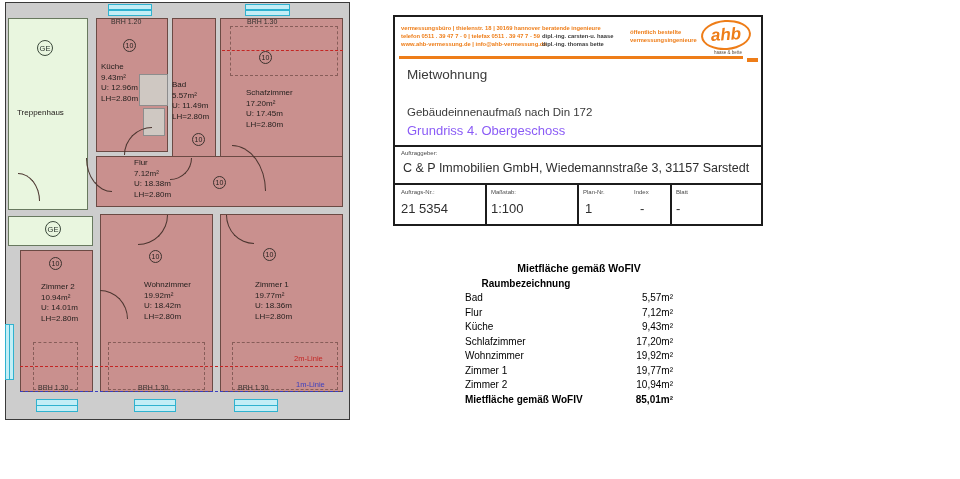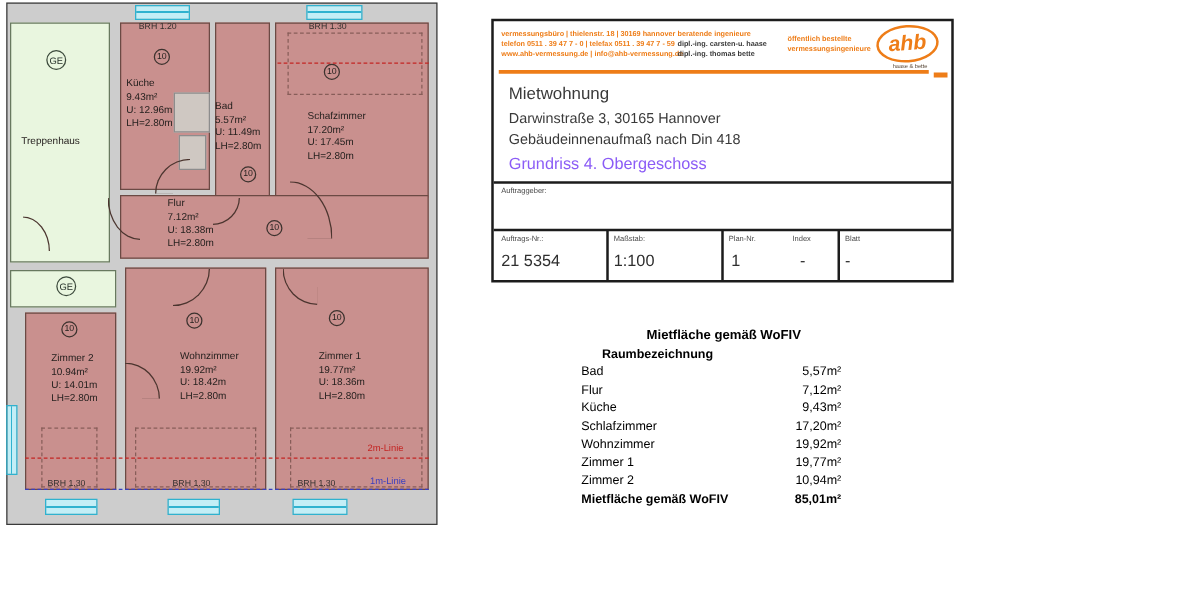--- a/index.html
+++ b/index.html
@@ -188,27 +188,27 @@
         <div class="logo-oval">
           <span class="logo-txt">ahb</span>
         </div>
         <div class="logo-sub" style="text-align:center;">haase &amp; bette</div>
       </div>
       <div class="abs obar" style="left:4px;top:39px;width:344px;height:3px;"></div>
       <div class="abs obar" style="left:352px;top:41px;width:11px;height:4px;"></div>
     </div>
 
     <div class="abs ptitle" style="left:12px;top:50px;">Mietwohnung</div>
-    <div class="abs pline" style="left:12px;top:72px;">Darwinstraße 3, 30165 Hannover</div>
-    <div class="abs pline" style="left:12px;top:89px;">Gebäudeinnenaufmaß nach Din 418</div>
+    <div class="abs pline" style="left:12px;top:89px;">Gebäudeinnenaufmaß nach Din 172</div>
     <div class="abs pline2" style="left:12px;top:106px;">Grundriss 4. Obergeschoss</div>
 
     <div class="abs divh" style="left:0;top:128px;width:366px;height:1.5px;"></div>
 
     <div class="abs tinylab" style="left:6px;top:133px;">Auftraggeber:</div>
+    <div class="abs bigval" style="left:8px;top:144px;font-size:12.5px;">C &amp; P Immobilien GmbH, Wiedemannstraße 3, 31157 Sarstedt</div>
 
     <div class="abs divh" style="left:0;top:166px;width:366px;height:1.5px;"></div>
 
     <div class="abs divh" style="left:90px;top:167px;width:1.5px;height:40px;"></div>
     <div class="abs divh" style="left:182px;top:167px;width:1.5px;height:40px;"></div>
     <div class="abs divh" style="left:275px;top:167px;width:1.5px;height:40px;"></div>
 
     <div class="abs tinylab" style="left:6px;top:172px;">Auftrags-Nr.:</div>
     <div class="abs bigval" style="left:6px;top:184px;">21 5354</div>
     <div class="abs tinylab" style="left:96px;top:172px;">Maßstab:</div>

